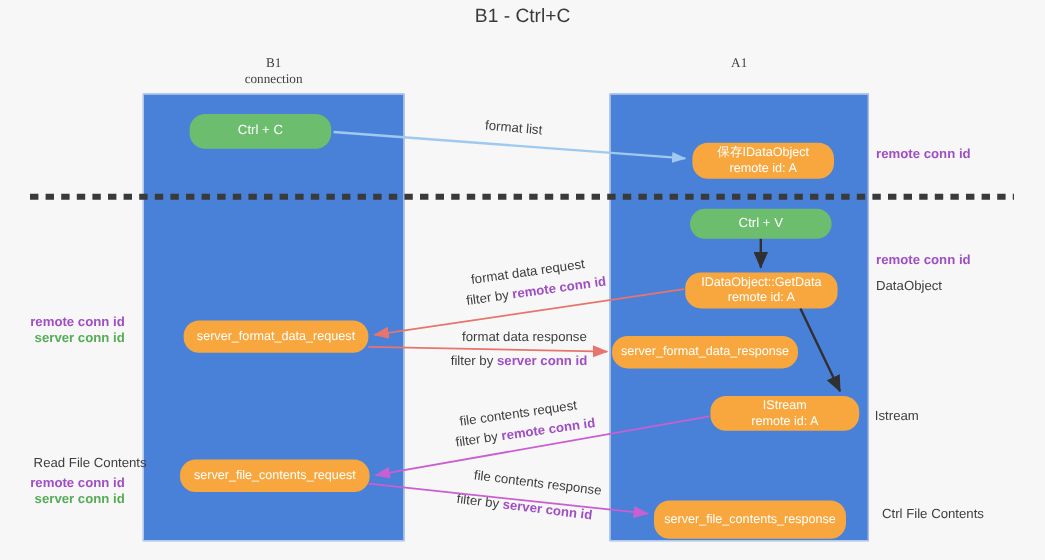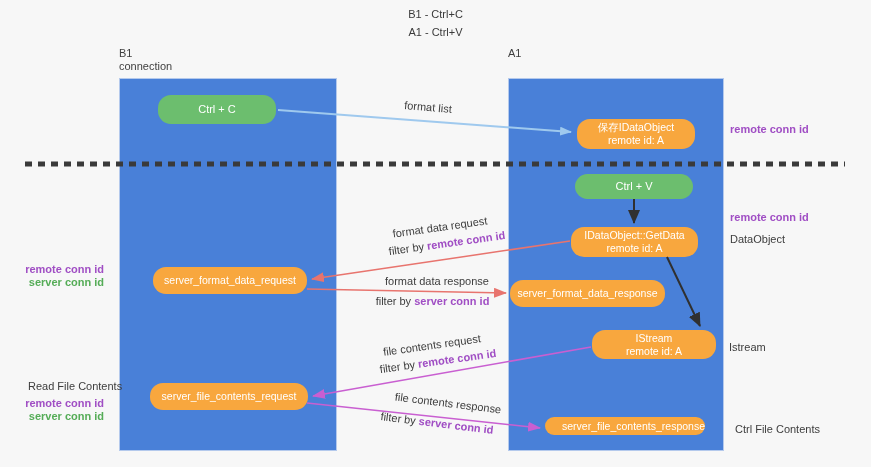--- a/index.html
+++ b/index.html
@@ -5,22 +5,22 @@
   html,body{margin:0;padding:0;}
   .stage{
     position:relative;
     width:871px;height:467px;
     background:#f7f7f7;
     font-family:"Liberation Sans", sans-serif;
     color:#3d3d3d;
     overflow:hidden;
   }
   .abs{position:absolute;}
-  .title{top:5px;left:0;right:0;text-align:center;font-size:11px;line-height:18px;color:#3a3a3a;}
-  .col-header{top:47px;text-align:left;font-size:11px;line-height:13px;color:#3f3f3f;}
+  .title{top:5px;left:0;right:0;text-align:center;font-size:16px;line-height:18px;color:#3a3a3a;}
+  .col-header{top:47px;text-align:center;font-size:11px;line-height:13px;color:#3f3f3f;font-family:Liberation Serif, serif;}
   .rect{top:78px;height:373px;background:#4980d8;border:1px solid #b4c9ec;box-sizing:border-box;}
   .box{
     display:flex;flex-direction:column;align-items:center;justify-content:center;
     color:#ffffff;text-align:center;font-size:10.5px;line-height:13px;
     box-sizing:border-box;white-space:nowrap;border-radius:13px;
   }
   .box.orange{background:#f8a73e;}
   .box.green{background:#6cbe6e;font-size:11px;}
   .lbl{font-size:11px;line-height:13px;color:#3d3d3d;white-space:nowrap;}
   .lbl.center{text-align:center;}
@@ -32,21 +32,20 @@
   .rot-down{transform:rotate(7deg);}
   svg.overlay{position:absolute;left:0;top:0;pointer-events:none;}
 </style>
 </head>
 <body>
 
 <div class="stage">
 
   <div class="abs title">
     <div>B1 - Ctrl+C</div>
-    <div>A1 - Ctrl+V</div>
   </div>
 
   <div class="abs col-header" style="left:119px;width:218px;">
     <div>B1</div>
     <div>connection</div>
   </div>
   <div class="abs col-header" style="left:508px;width:216px;">
     <div>A1</div>
   </div>
 
@@ -81,21 +80,21 @@
 
   <div class="abs box orange" style="left:592px;top:330px;width:124px;height:29px;">
     <div>IStream</div>
     <div>remote id: A</div>
   </div>
 
   <div class="abs box orange" style="left:150px;top:383px;width:158px;height:27px;align-items:center;">
     <div>server_file_contents_request</div>
   </div>
 
-  <div class="abs box orange" style="left:545px;top:417px;width:160px;height:18px;align-items:flex-end;">
+  <div class="abs box orange" style="left:545px;top:417px;width:160px;height:32px;">
     <div>server_file_contents_response</div>
   </div>
 
   <div class="abs lbl center rot-up5" style="left:388px;top:101px;width:80px;">format list</div>
 
   <div class="abs lbl center rot-up" style="left:388px;top:221px;width:104px;">format data request</div>
   <div class="abs lbl center rot-up" style="left:381px;top:237px;width:132px;">
     <span>filter by </span><span class="purple">remote conn id</span>
   </div>
 

